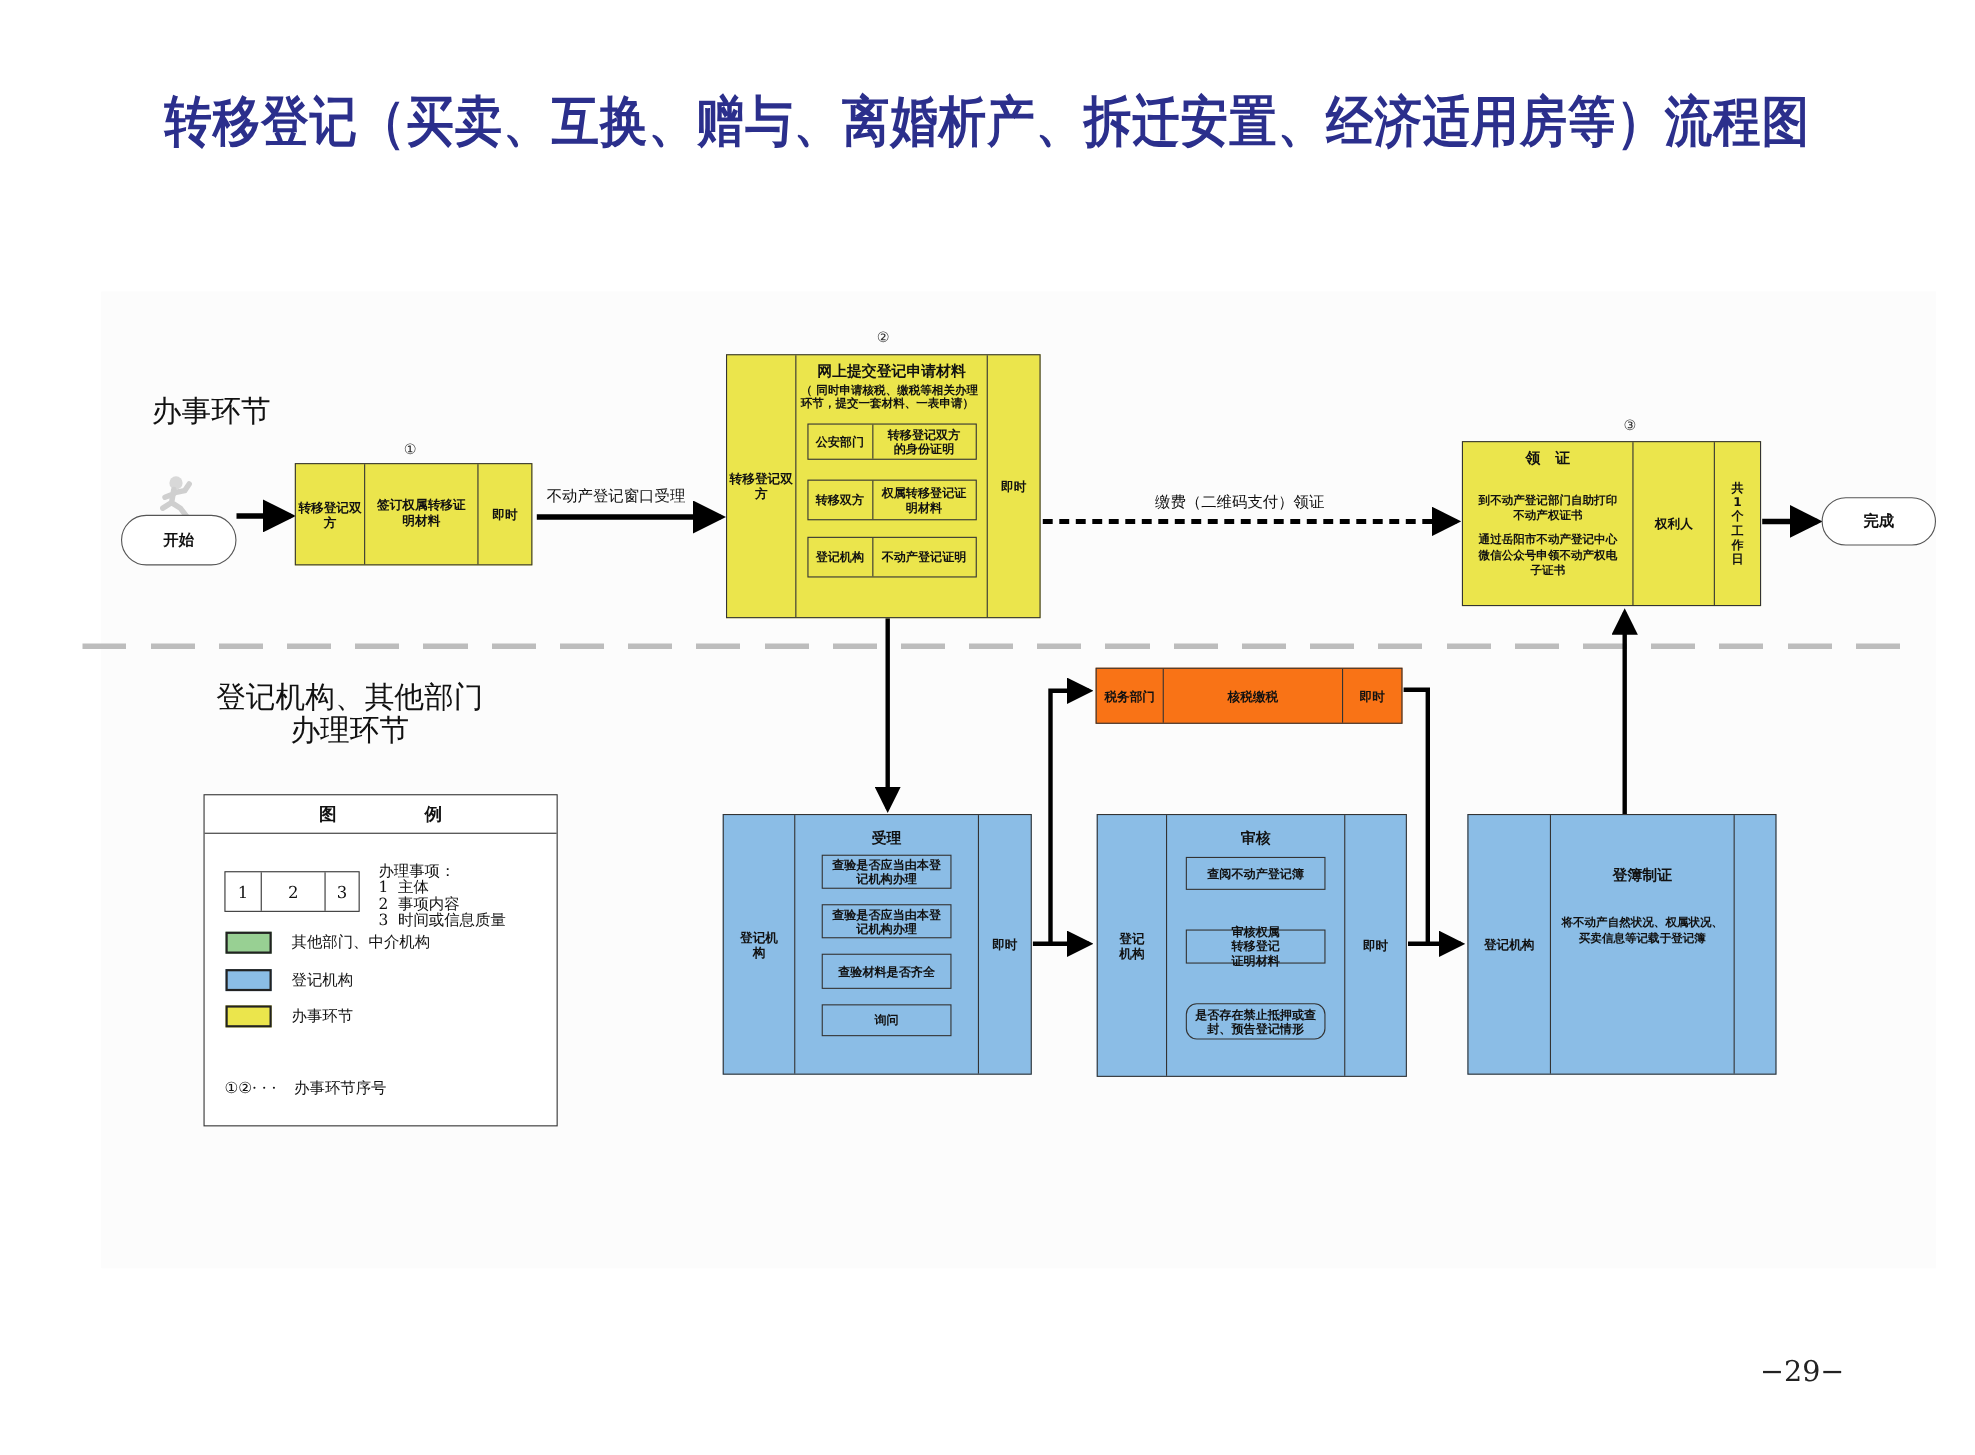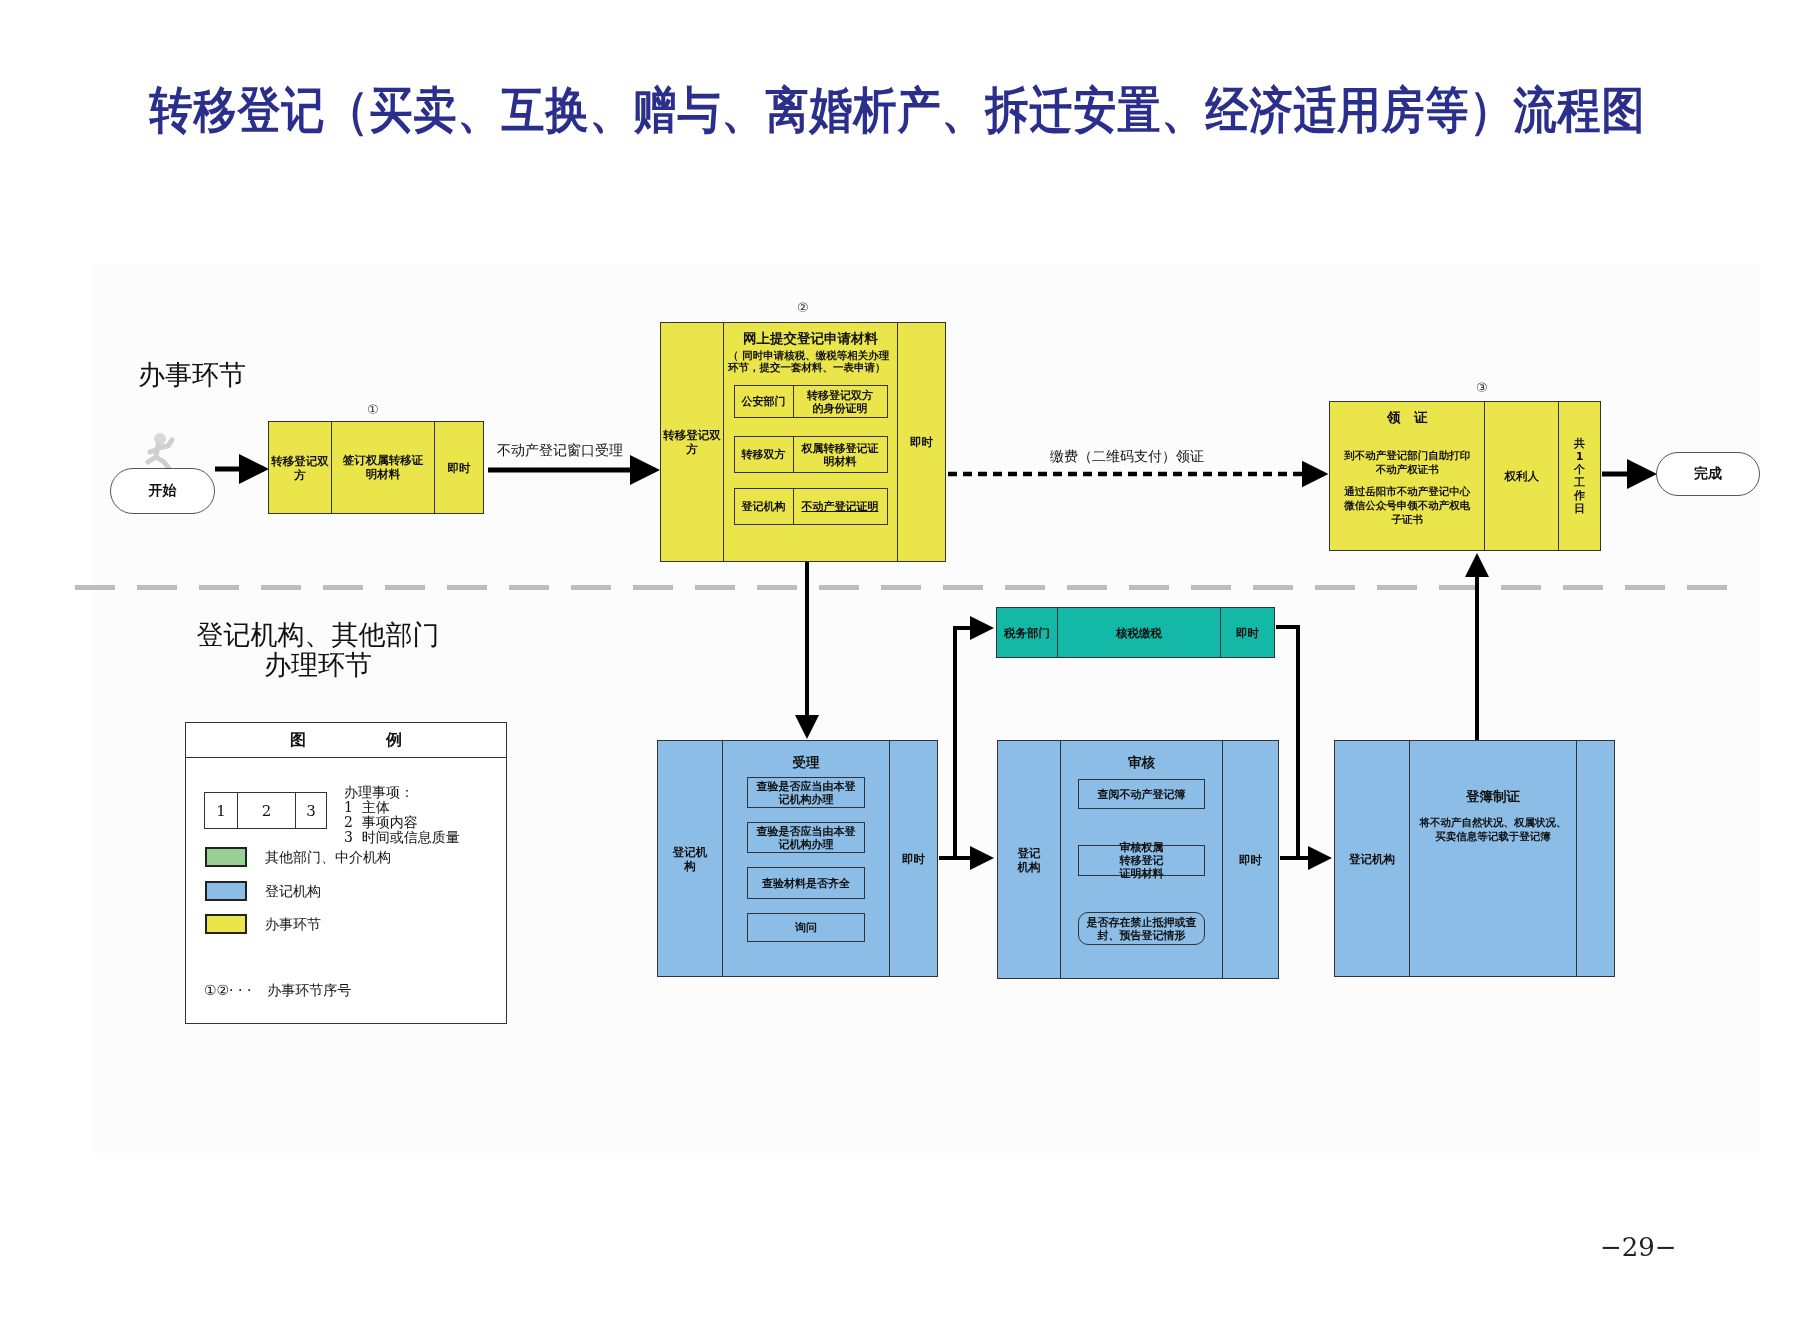--- a/index.html
+++ b/index.html
@@ -10,21 +10,21 @@
   .lane-label{font-family:"DejaVu Serif","Liberation Serif",serif;font-size:27px;color:#111;line-height:30px;}
   #lane1{left:138px;top:360px;}
   #lane2{left:188px;top:620px;width:260px;text-align:center;}
   #dash{left:75px;top:585px;width:1660px;height:5px;background:repeating-linear-gradient(90deg,#bdbdbd 0 40px,transparent 40px 62px);}
   .pill{border:1.5px solid #555;border-radius:24px;background:#fff;display:flex;align-items:center;justify-content:center;font-size:14px;font-weight:bold;}
   .box{border:1.5px solid #333;display:flex;box-sizing:border-box;}
   .box .col{display:flex;flex-direction:column;align-items:center;justify-content:center;text-align:center;box-sizing:border-box;font-size:11.5px;font-weight:bold;line-height:14px;}
   .box .col + .col{border-left:1.5px solid #333;}
   .yellow{background:#ebe54c;}
   .blue{background:#8bbde6;}
-  .green{background:#14b8a6;}
+  .green{background:#f97316;}
   .inner{border:1.5px solid #333;box-sizing:border-box;display:flex;align-items:center;justify-content:center;text-align:center;font-size:11px;font-weight:bold;line-height:13px;}
   .num{font-size:13px;color:#333;}
   .arrowlbl{font-size:14px;color:#111;}
   #legend{left:185px;top:722px;width:322px;height:302px;border:1.5px solid #333;box-sizing:border-box;background:#fff;}
   #legend .hdr{height:34px;border-bottom:1.5px solid #333;display:flex;align-items:center;justify-content:center;gap:80px;font-weight:bold;font-size:16px;}
   .lg-swatch{width:42px;height:20px;border:2px solid #222;box-sizing:border-box;}
   .lg-text{font-family:"DejaVu Serif","Liberation Serif",serif;font-size:14px;line-height:15px;}
   #pagenum{left:1600px;top:1232px;font-family:"DejaVu Serif","Liberation Serif",serif;font-size:26px;color:#222;}
   svg#conn{position:absolute;left:0;top:0;width:1795px;height:1323px;pointer-events:none;}
 </style>
@@ -87,21 +87,21 @@
     <div class="inner" style="width:154px;height:33px;margin-top:12px;justify-content:flex-start;">
       <span style="width:58px;border-right:1.5px solid #333;height:100%;display:flex;align-items:center;justify-content:center;">公安部门</span>
       <span style="flex:1;padding:0 10px;">转移登记双方的身份证明</span>
     </div>
     <div class="inner" style="width:154px;height:37px;margin-top:18px;justify-content:flex-start;">
       <span style="width:58px;border-right:1.5px solid #333;height:100%;display:flex;align-items:center;justify-content:center;">转移双方</span>
       <span style="flex:1;padding:0 6px;">权属转移登记证明材料</span>
     </div>
     <div class="inner" style="width:154px;height:37px;margin-top:15px;justify-content:flex-start;">
       <span style="width:58px;border-right:1.5px solid #333;height:100%;display:flex;align-items:center;justify-content:center;">登记机构</span>
-      <span style="flex:1;padding:0 4px;text-decoration:underline;">不动产登记证明</span>
+      <span style="flex:1;padding:0 4px;">不动产登记证明</span>
     </div>
   </div>
   <div class="col" style="flex:1;">即时</div>
 </div>
 <div class="abs arrowlbl" style="left:1050px;top:448px;">缴费（二维码支付）领证</div>
 
 <div class="abs num" style="left:1476px;top:380px;">③</div>
 <div class="abs box yellow" style="left:1329px;top:401px;width:272px;height:150px;">
   <div class="col" style="width:155px;justify-content:flex-start;padding:8px 14px 0;">
     <div style="font-size:13.5px;margin-bottom:24px;">领　证</div>
@@ -141,21 +141,21 @@
     <div class="inner" style="width:127px;height:30px;">查阅不动产登记簿</div>
     <div class="inner" style="width:127px;height:31px;margin-top:36px;padding:0 38px;">审核权属转移登记证明材料</div>
     <div class="inner" style="width:127px;height:33px;margin-top:36px;padding:0 4px;border-radius:10px;">是否存在禁止抵押或查封、预告登记情形</div>
   </div>
   <div class="col" style="flex:1;">即时</div>
 </div>
 
 <div class="abs box blue" style="left:1334px;top:740px;width:281px;height:237px;">
   <div class="col" style="width:74px;">登记机构</div>
   <div class="col" style="width:167px;justify-content:flex-start;padding:48px 8px 0;">
-    <div style="font-size:13.5px;margin-bottom:12px;">登簿制证</div>
+    <div style="font-size:13.5px;margin-bottom:29px;">登簿制证</div>
     <div style="font-size:10.5px;line-height:14px;">将不动产自然状况、权属状况、买卖信息等记载于登记簿</div>
   </div>
   <div class="col" style="flex:1;"></div>
 </div>
 
 <div id="legend" class="abs">
   <div class="hdr">
     <span>图</span>
     <span>例</span>
   </div>

